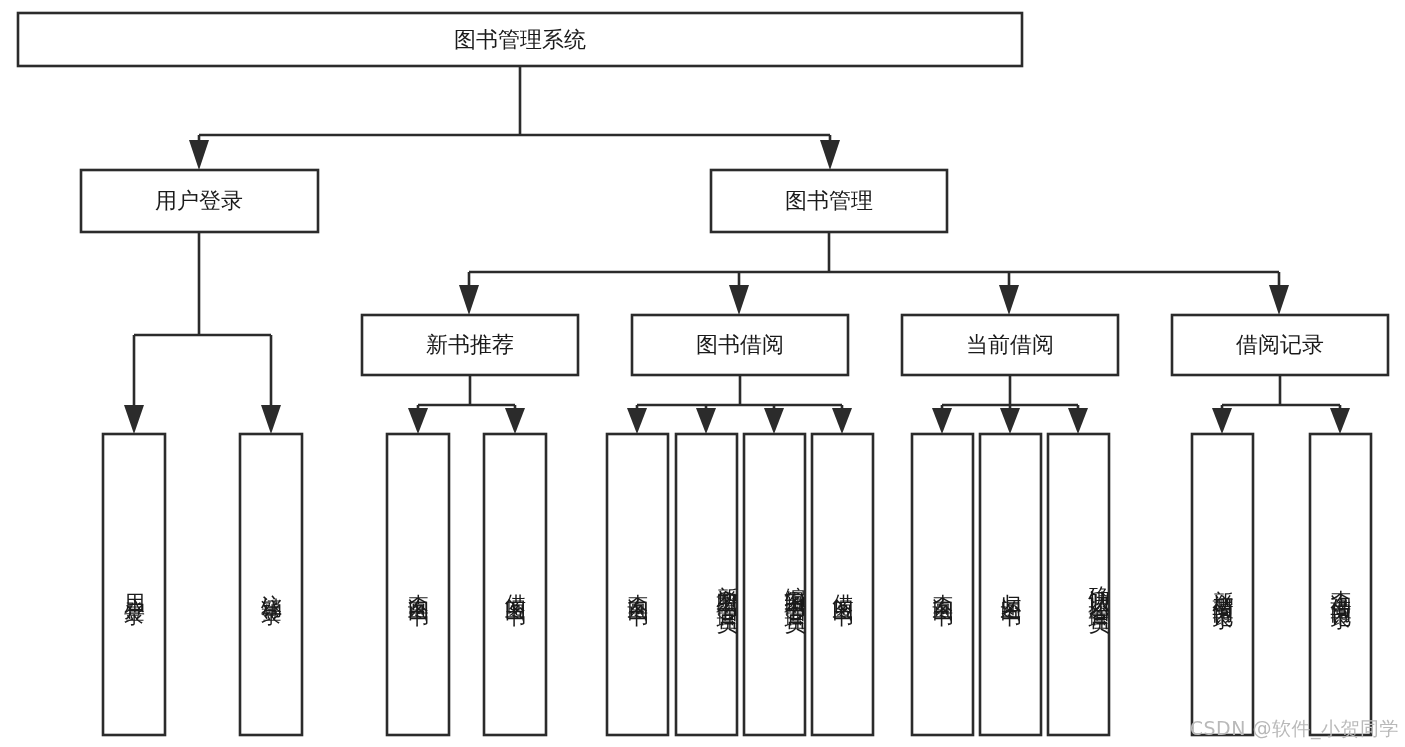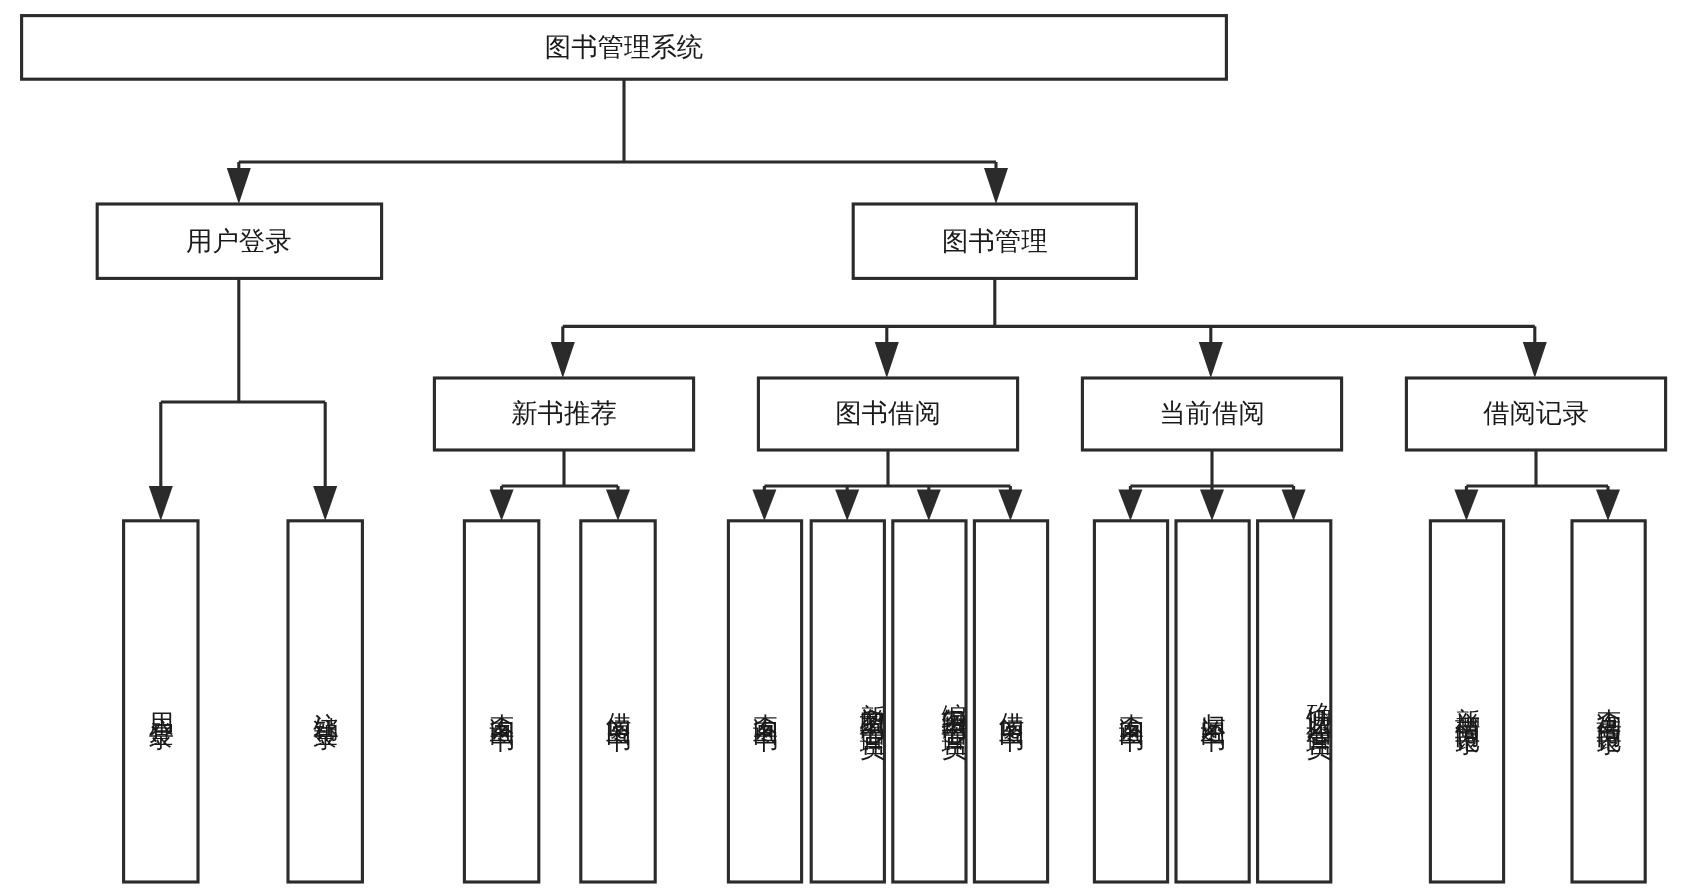--- a/index.html
+++ b/index.html
@@ -218,13 +218,14 @@
   <div class="vlabel" style="left:744px; top:438px; width:61px; height:297px; display:flex; align-items:flex-start; justify-content:center;">编辑图书（管理员）</div>
   <div class="vlabel" style="left:812px; top:434px; width:61px; height:301px; display:flex; align-items:center; justify-content:center;">借阅图书</div>
 
   <div class="vlabel" style="left:912px; top:434px; width:61px; height:301px; display:flex; align-items:center; justify-content:center;">查询图书</div>
   <div class="vlabel" style="left:980px; top:434px; width:61px; height:301px; display:flex; align-items:center; justify-content:center;">归还图书</div>
   <div class="vlabel" style="left:1048px; top:438px; width:61px; height:297px; display:flex; align-items:flex-start; justify-content:center;">确认归还（管理员）</div>
 
   <div class="vlabel" style="left:1192px; top:434px; width:61px; height:301px; display:flex; align-items:center; justify-content:center;">新增借阅记录</div>
   <div class="vlabel" style="left:1310px; top:434px; width:61px; height:301px; display:flex; align-items:center; justify-content:center;">查询借阅记录</div>
 
+  <div class="watermark">CSDN @软件_小贺同学</div>
 </div>
 
 </body></html>

